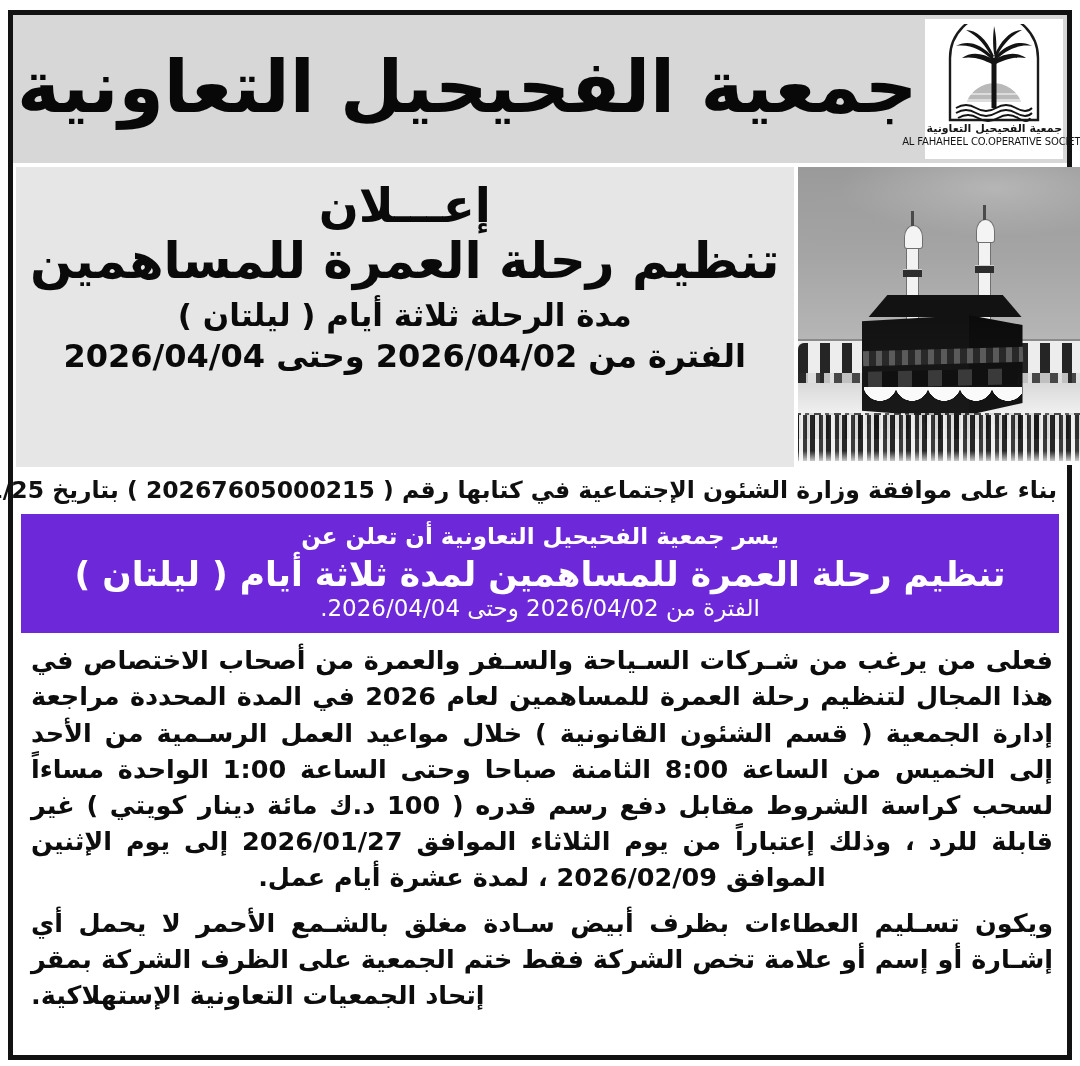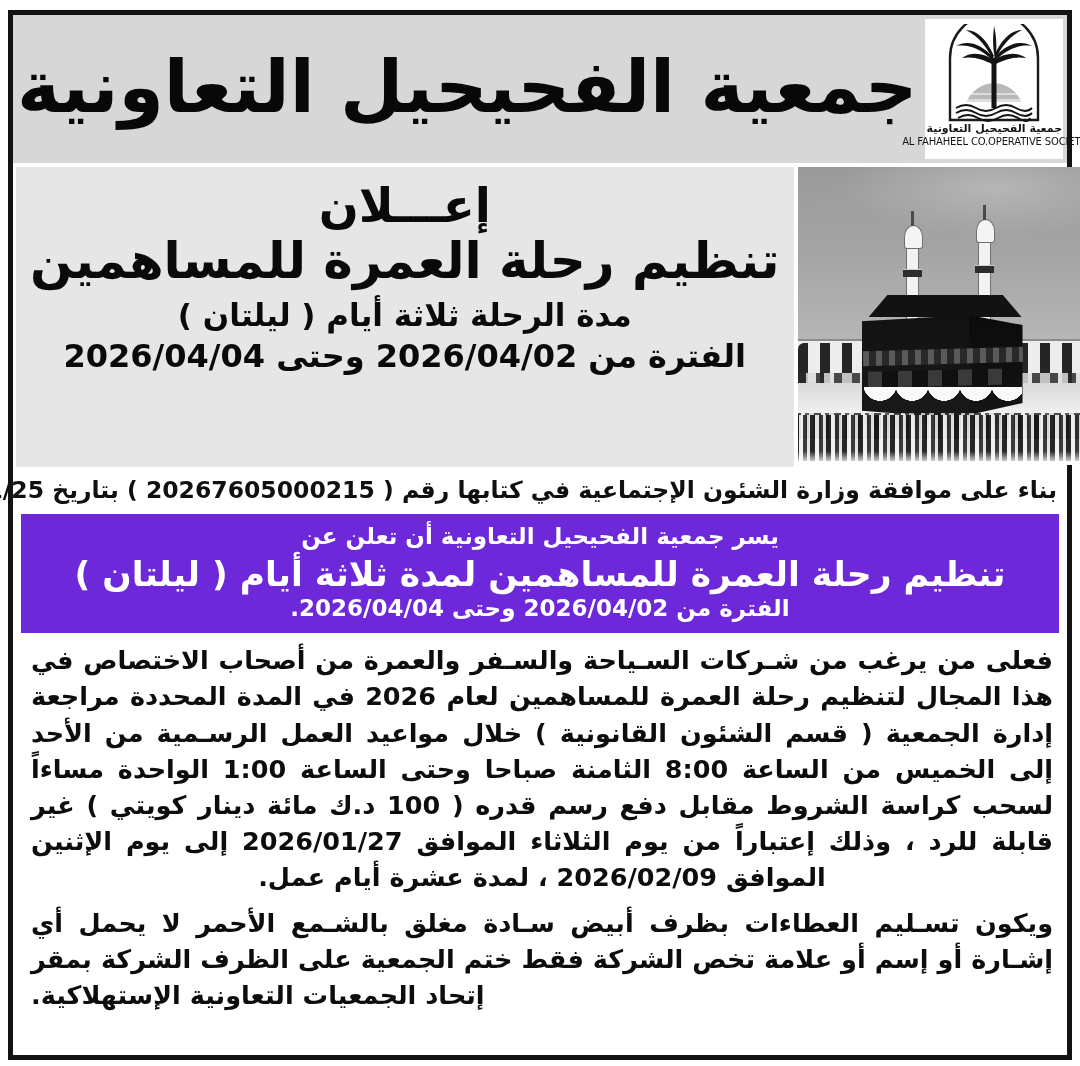--- a/index.html
+++ b/index.html
@@ -401,21 +401,21 @@
     white-space: nowrap;
   }
   .db-line2 {
     font-size: 34.5px;
     font-weight: 700;
     line-height: 1.15;
     white-space: nowrap;
   }
   .db-line3 {
     font-size: 23px;
-    font-weight: 700;
+    font-weight: 400;
     line-height: 1.2;
     white-space: nowrap;
   }
 
   
   .body-copy {
     flex: 1 1 auto;
     box-sizing: border-box;
     padding: 9px 14px 0 14px;
     background: #ffffff;

